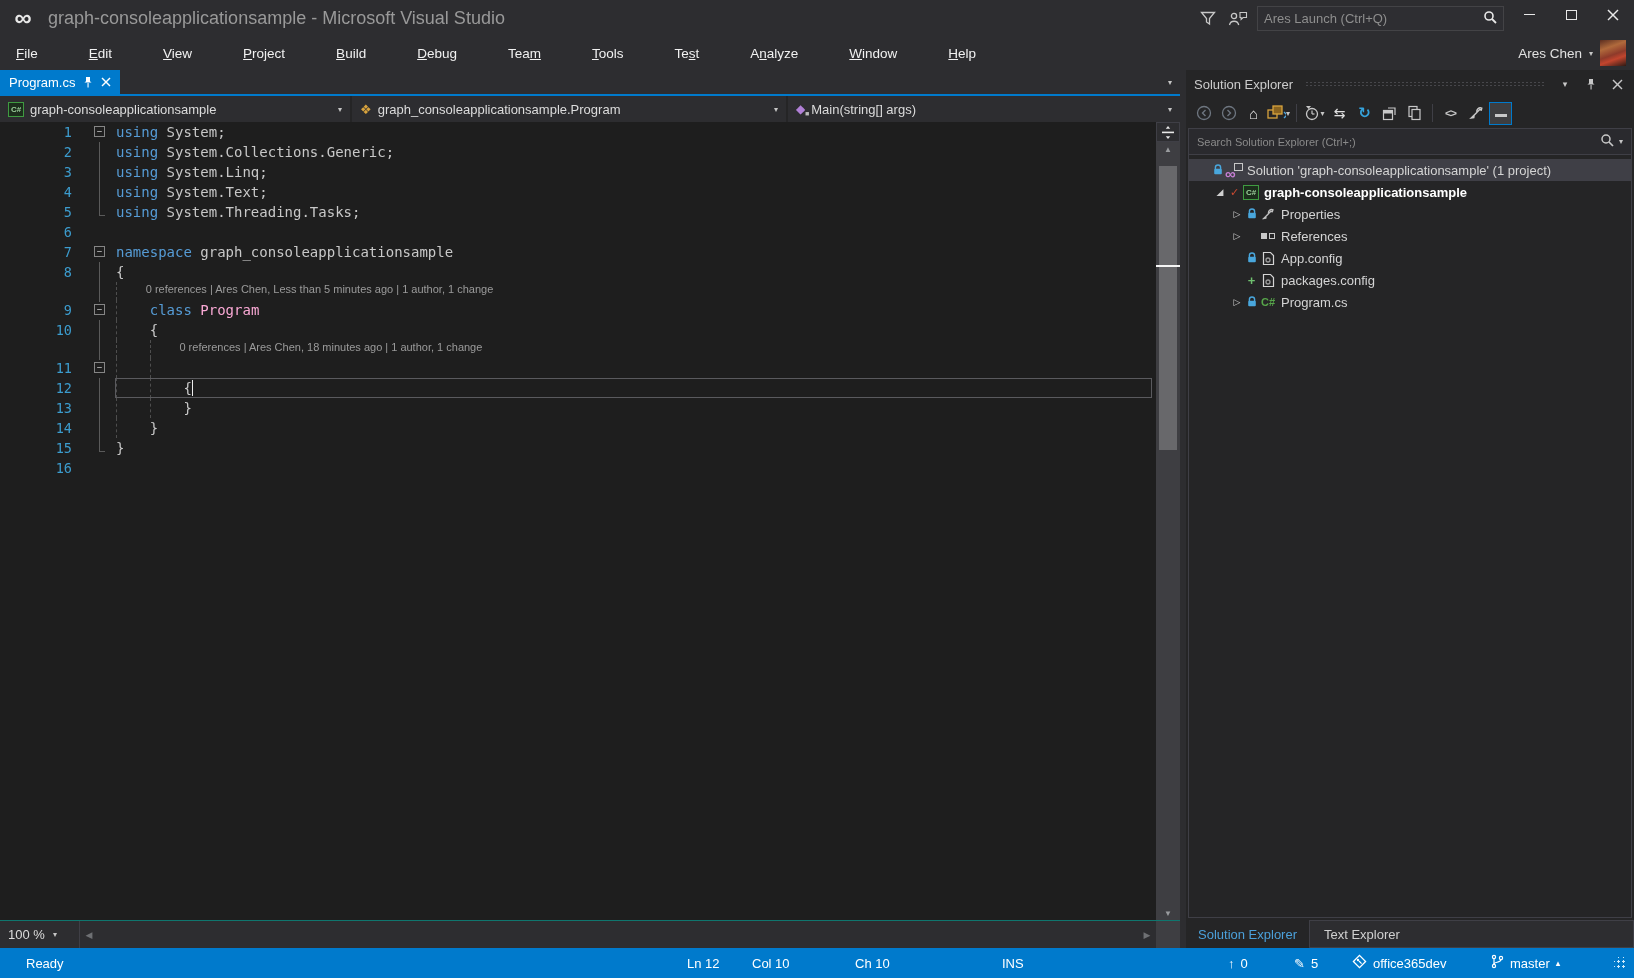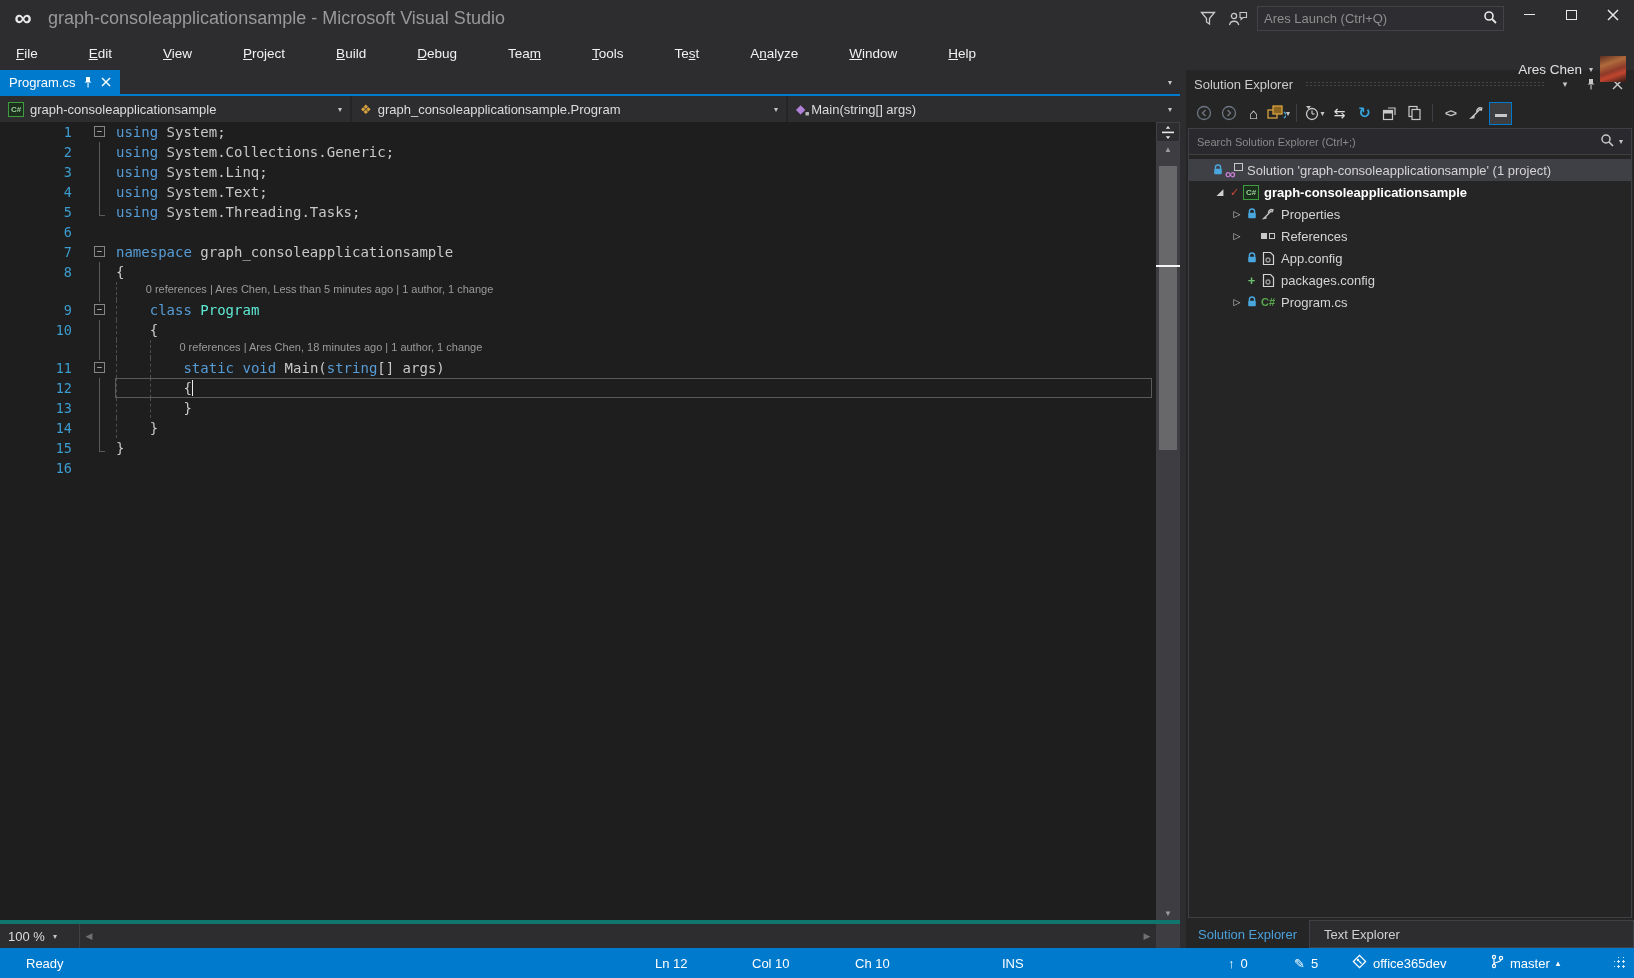--- a/index.html
+++ b/index.html
@@ -16,21 +16,21 @@
   .quicklaunch { width:247px; height:25px; background:#2E2E32; border:1px solid #434346; display:flex; align-items:center; margin:0 4px; padding:0 6px; }
   .quicklaunch .ph { color:#8E8E8E; font-size:13px; flex:1; }
   .winbtn { width:42px; height:29px; display:flex; align-items:center; justify-content:center; align-self:flex-start; }
   .glyph-min { width:11px; height:1.5px; background:#E8E8E8; display:block; }
   .glyph-max { width:11px; height:10px; border:1.5px solid #E8E8E8; display:block; }
 
   
   .menubar { height:34px; display:flex; align-items:center; background:#2D2D30; padding-left:6px; position:relative; }
   .menu-item { padding:4px 10px; color:#F1F1F1; font-size:13.5px; cursor:default; }
   .menu-item u { text-decoration:underline; }
-  .mb-right { position:absolute; right:8px; top:16px; height:34px; display:flex; align-items:center; gap:7px; }
+  .mb-right { position:absolute; right:8px; top:0; height:34px; display:flex; align-items:center; gap:7px; }
   .username { color:#E1E1E1; font-size:13.5px; }
   .avatar { width:26px; height:26px; background:linear-gradient(160deg,#5a2d20 0%,#b06a3c 30%,#8e3a2a 55%,#c2452e 70%,#2e1a14 100%); }
   .caret { color:#C5C5C5; font-size:8px; }
 
   
   .main { flex:1; display:flex; }
   .editor-col { width:1180px; display:flex; flex-direction:column; }
 
   .tab-row { height:26px; background:#2D2D30; display:flex; border-bottom:2px solid #007ACC; }
   .doc-tab { background:#007ACC; color:#FFFFFF; display:flex; align-items:center; gap:8px; padding:0 9px; font-size:13px; }
@@ -48,35 +48,35 @@
   .body-row { flex:1; display:flex; background:#1E1E1E; }
   .code-area { flex:1; position:relative; overflow:hidden; font-family:"DejaVu Sans Mono","Liberation Mono",monospace; }
   .crow { height:20px; display:flex; position:relative; }
   .gutter { width:84px; padding-right:12px; text-align:right; color:#3C9CCE; font-size:13.5px; line-height:20px; flex:none; }
   .foldcol { width:32px; flex:none; position:relative; }
   .foldbox { position:absolute; left:10px; top:4px; width:11px; height:11px; border:1px solid #858585; background:#1E1E1E; color:#C8C8C8; font-size:9px; line-height:9px; text-align:center; }
   .bline { position:absolute; left:99px; top:0; width:1px; height:20px; background:#5A5A5A; }
   .bline.end { height:14px; }
   .bend { position:absolute; left:99px; top:13px; width:6px; height:1px; background:#5A5A5A; }
   .ctext { font-size:14px; line-height:20px; white-space:pre; }
-  .kw { color:#569CD6; } .pl { color:#C8C8C8; } .cls { color:#5eead4; }
+  .kw { color:#569CD6; } .pl { color:#C8C8C8; } .cls { color:#f9a8d4; }
   .iguide { position:absolute; top:0; height:100%; width:0; border-left:1px dashed #4E4E4E; }
   .lensrow { height:18px; position:relative; }
   .lenstext { position:absolute; top:1px; font-family:"Liberation Sans","DejaVu Sans",sans-serif; font-size:11px; color:#9B9B9B; white-space:pre; }
   .curbox { position:absolute; left:115px; right:4px; top:0; height:20px; border:1px solid #5A5A5E; }
   .cursor { position:absolute; top:2px; width:1px; height:16px; background:#ECECEC; }
 
   .vscroll { width:24px; flex:none; background:#3E3E42; display:flex; flex-direction:column; }
   .vsplit { height:20px; background:#2D2D30; border:1px solid #3F3F46; display:flex; align-items:center; justify-content:center; }
   .varrow { height:14px; display:flex; align-items:center; justify-content:center; color:#999B9E; font-size:8px; }
   .vtrack { flex:1; position:relative; }
   .vthumb { position:absolute; left:3px; right:3px; top:10px; height:284px; background:#68686B; }
   .vmark { position:absolute; left:0; right:0; top:109px; height:2px; background:#F5F5F5; }
 
-  .bottom-row { height:28px; background:#2D2D30; display:flex; align-items:stretch; border-top:4px solid #0f766e; }
+  .bottom-row { height:28px; background:#2D2D30; display:flex; align-items:stretch; border-top:1px solid #0f766e; }
   .zoombox { width:80px; display:flex; align-items:center; padding:0 8px; gap:8px; border-right:1px solid #3F3F46; color:#DCDCDC; font-size:13px; }
   .harrow { width:18px; display:flex; align-items:center; justify-content:center; color:#6E7073; font-size:9px; }
   .htrack { flex:1; }
   .hcorner { width:24px; background:#3E3E42; }
 
   
   .panel { flex:1; margin-left:6px; background:#252526; display:flex; flex-direction:column; }
   .panel-header { height:28px; display:flex; align-items:center; padding:0 8px; gap:8px; }
   .panel-title { color:#CCCCCC; font-size:13px; white-space:nowrap; }
   .dots { flex:1; height:6px; margin:0 4px; background-image:radial-gradient(#47474B 1px, transparent 1px); background-size:4px 3px; }
@@ -294,21 +294,20 @@
               <i class="iguide" style="left:149.72px"></i>
               <span class="lenstext" style="left:179.44px">0 references | Ares Chen, 18 minutes ago | 1 author, 1 change</span>
             </div>
             <div class="crow">
               <i class="iguide" style="left:116px"></i>
               <i class="iguide" style="left:149.72px"></i>
               <span class="gutter">11</span>
               <span class="foldcol">
                 <span class="foldbox">−</span>
               </span>
-              <span class="ctext"><span class="pl">        </span><span class="kw">static</span><span class="pl"> </span><span class="kw">void</span><span class="pl"> Main(</span><span class="kw">string</span><span class="pl">[] args)</span></span>
             </div>
             <div class="crow current">
               <i class="bline"></i>
               <i class="iguide" style="left:116px"></i>
               <i class="iguide" style="left:149.72px"></i>
               <i class="curbox"></i>
               <span class="gutter">12</span>
               <span class="foldcol"></span>
               <span class="ctext"><span class="pl">        {</span></span>
               <i class="cursor" style="left:191.87px"></i>
@@ -566,21 +565,21 @@
         </div>
         <div class="ptab-rest">
           <span>Text Explorer</span>
         </div>
       </div>
     </div>
   </div>
 
   <div class="statusbar">
     <span style="margin-left:26px;">Ready</span>
-    <span class="sb-abs" style="left:655px;">Ln 12</span>
+    <span class="sb-abs" style="left:687px;">Ln 12</span>
     <span class="sb-abs" style="left:752px;">Col 10</span>
     <span class="sb-abs" style="left:855px;">Ch 10</span>
     <span class="sb-abs" style="left:1002px;">INS</span>
 
     <span class="sb-abs" style="left:1228px;">
       <span>↑</span>
       <span>0</span>
     </span>
     <span class="sb-abs" style="left:1294px;">
       <span>✎</span>

